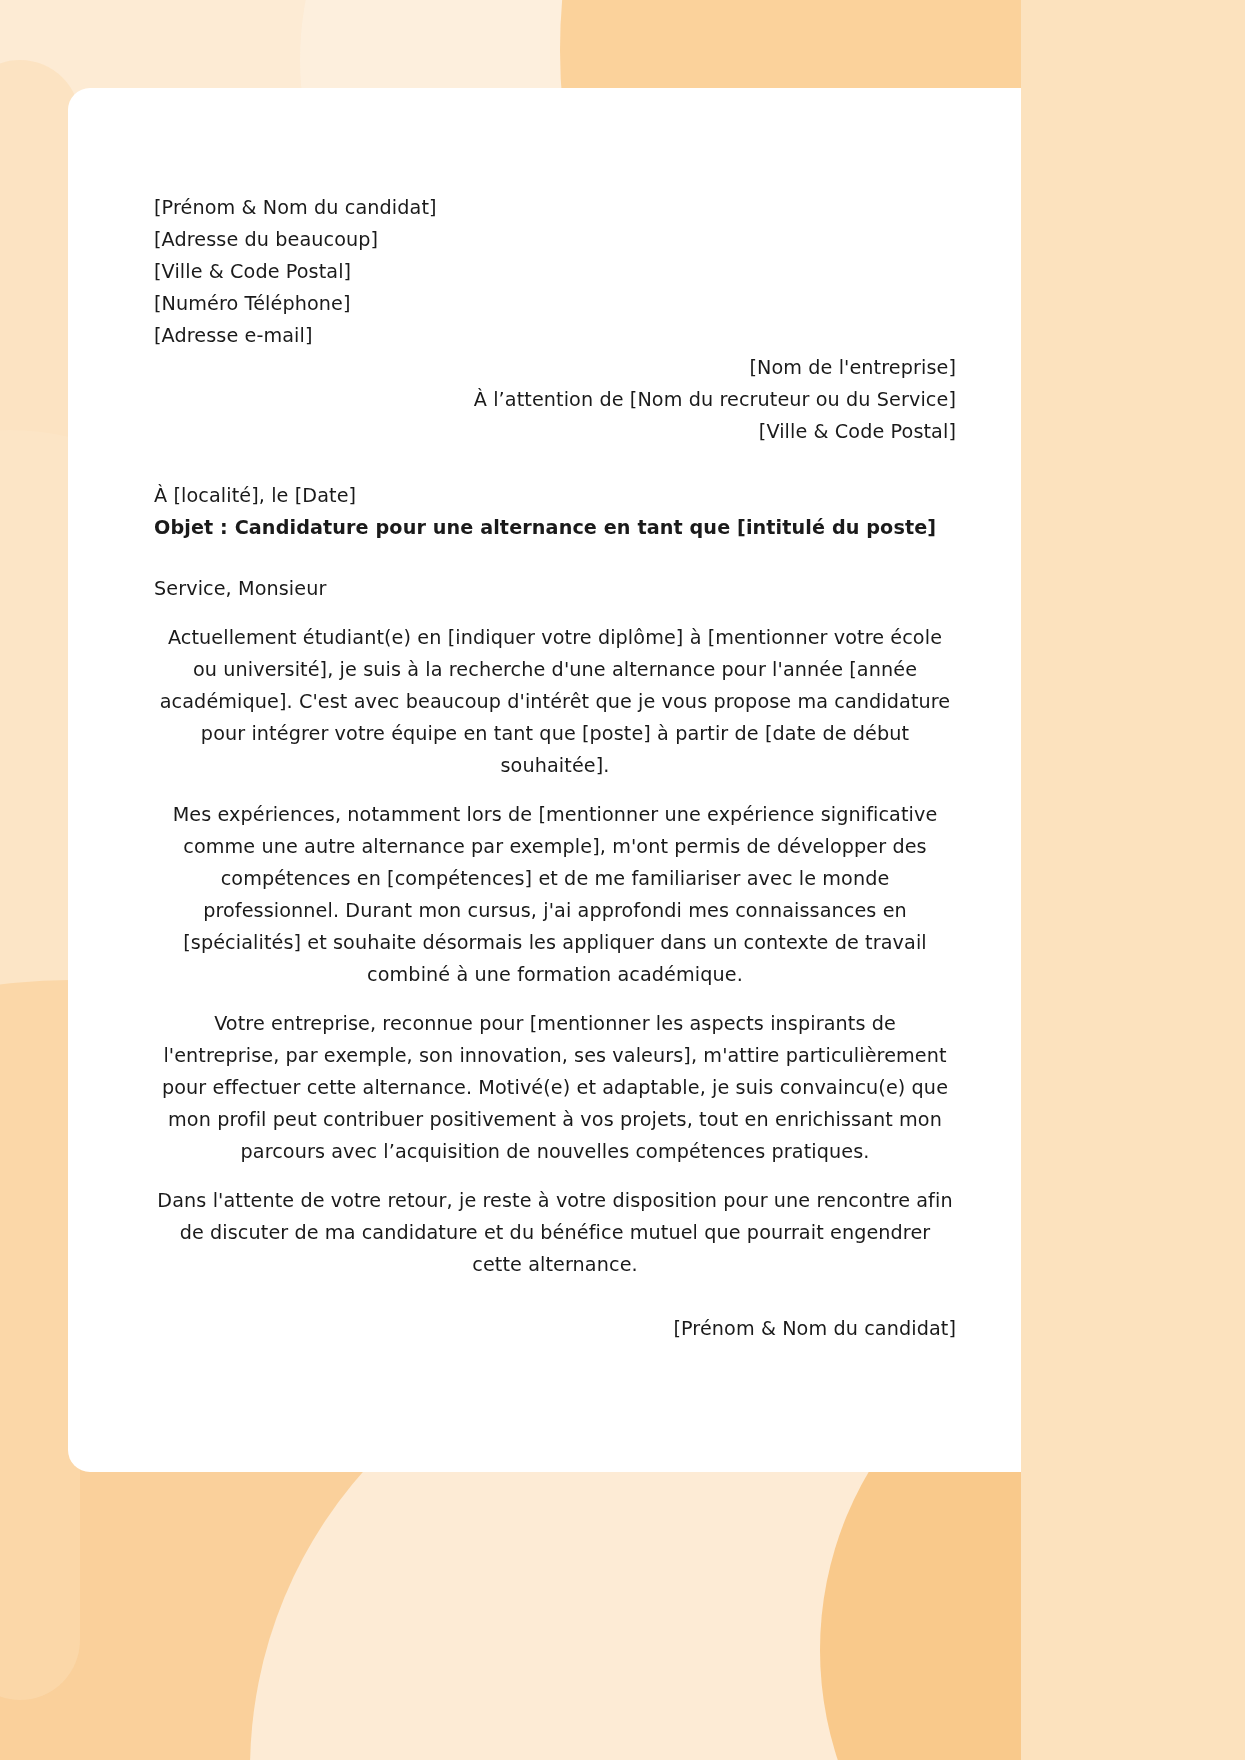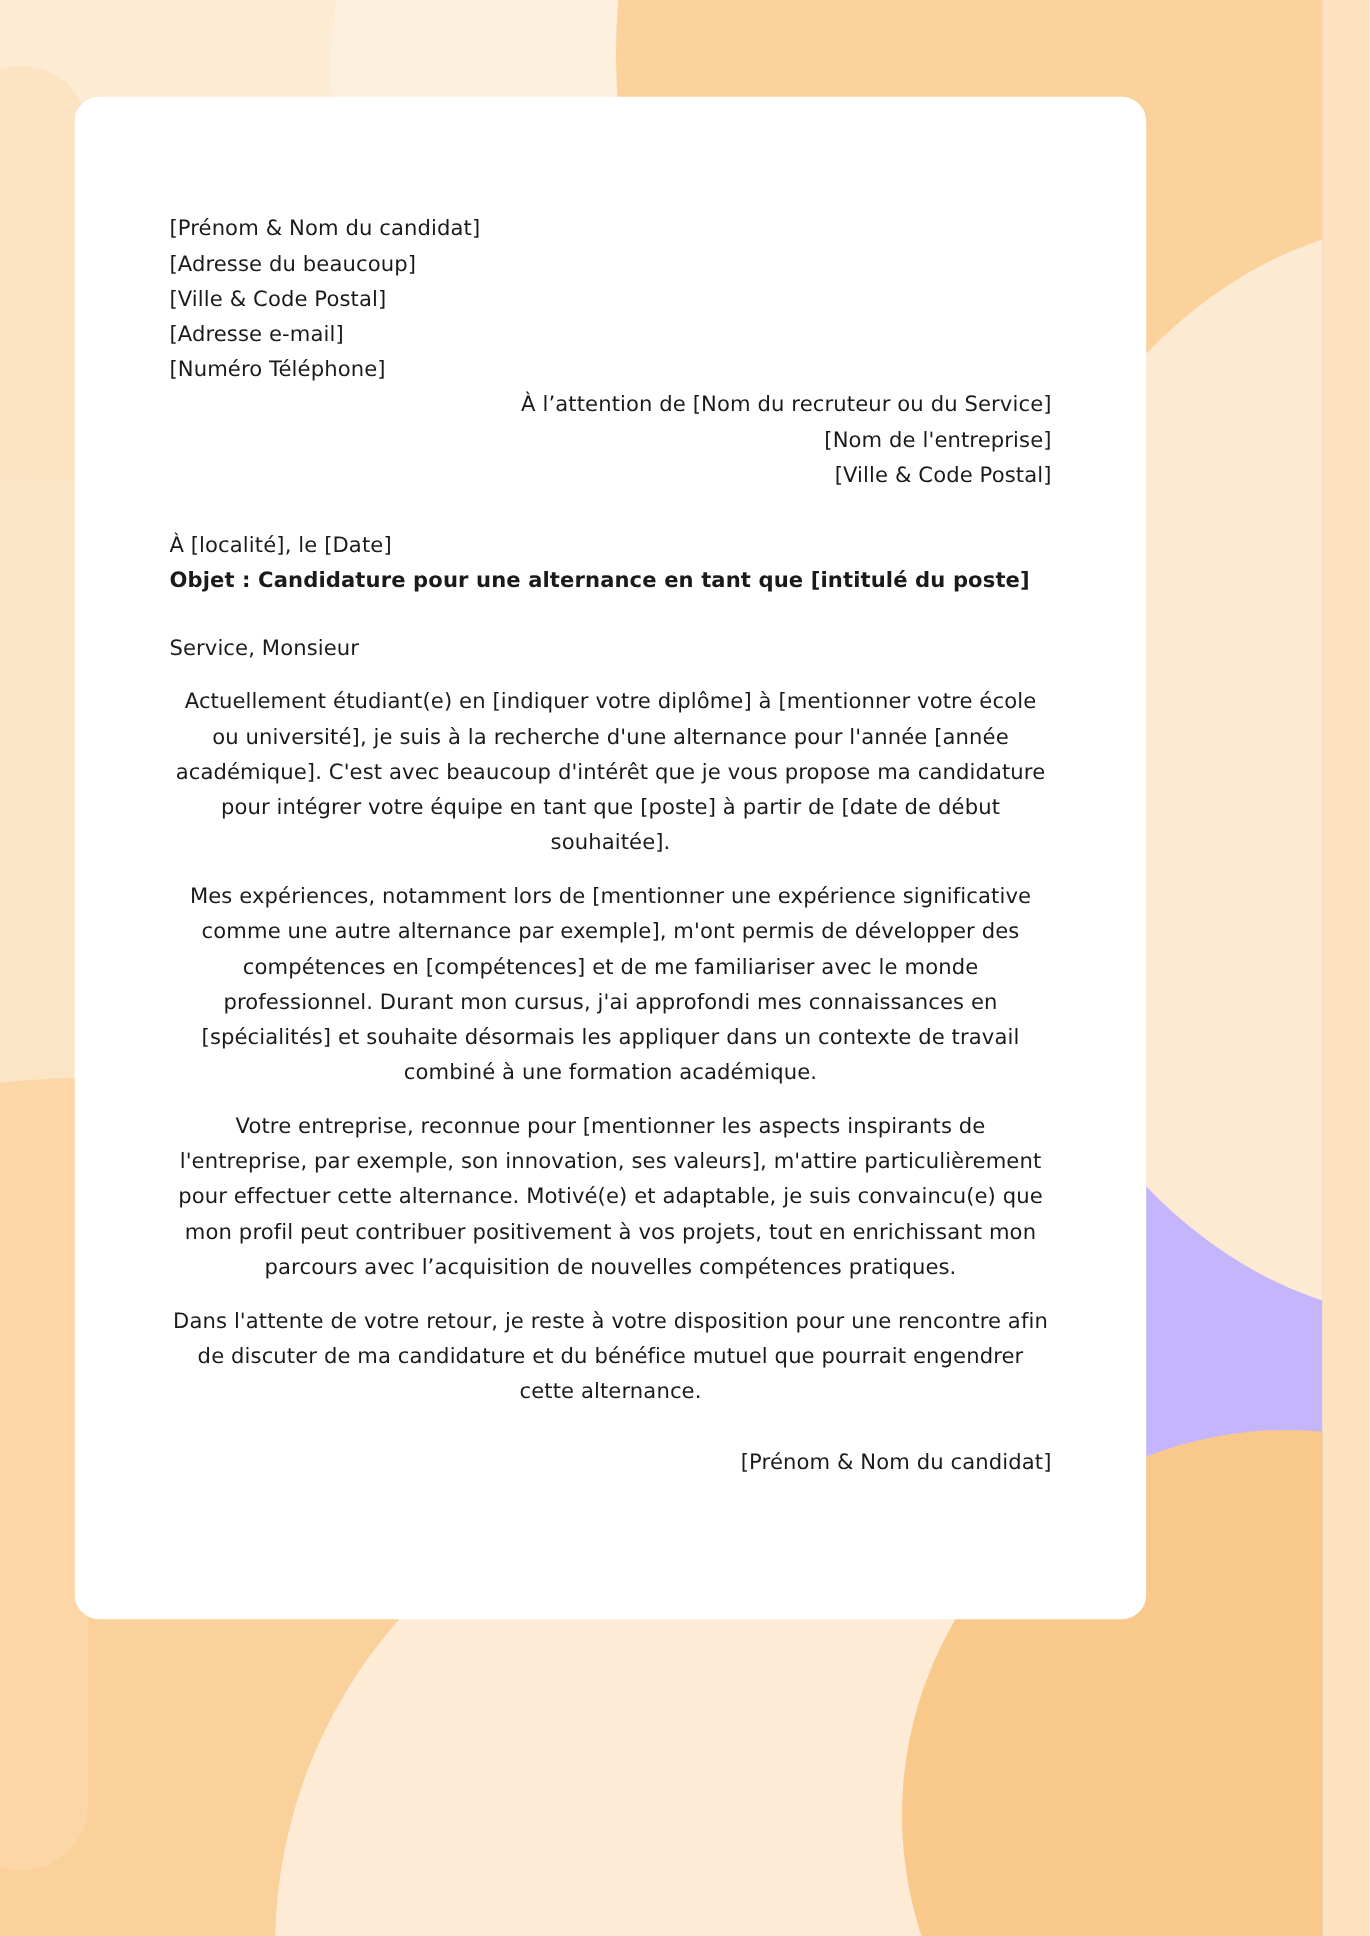--- a/index.html
+++ b/index.html
@@ -10,21 +10,21 @@
     width: 1245px;
     height: 1760px;
     font-family: "DejaVu Sans", sans-serif;
     background: #FCE2BE;
     overflow: hidden;
   }
 
   
   .canvas {
     position: relative;
-    width: 1202px;
+    width: 1021px;
     height: 1760px;
     overflow: hidden;
     background: #c4b5fd;
   }
   .blob {
     position: absolute;
     pointer-events: none;
   }
   .blob-a {      
     left: -320px; top: -420px;
@@ -145,27 +145,27 @@
   <div class="blob blob-f"></div>
   <div class="blob blob-h"></div>
 
   <div class="letter-card">
     <div class="letter-body">
 
       <div class="sender-block">
         <div class="sender-line">[Prénom &amp; Nom du candidat]</div>
         <div class="sender-line">[Adresse du beaucoup]</div>
         <div class="sender-line">[Ville &amp; Code Postal]</div>
+        <div class="sender-line">[Numéro Téléphone]</div>
         <div class="sender-line">[Adresse e-mail]</div>
-        <div class="sender-line">[Numéro Téléphone]</div>
       </div>
 
       <div class="recipient-block">
+        <div class="recipient-line">[Nom de l'entreprise]</div>
         <div class="recipient-line">À l’attention de [Nom du recruteur ou du Service]</div>
-        <div class="recipient-line">[Nom de l'entreprise]</div>
         <div class="recipient-line">[Ville &amp; Code Postal]</div>
       </div>
 
       <div class="date-line">À [localité], le [Date]</div>
 
       <div class="subject-line">Objet : Candidature pour une alternance en tant que [intitulé du poste]</div>
 
       <div class="salutation">Service, Monsieur</div>
 
       <div class="para">Actuellement étudiant(e) en [indiquer votre diplôme] à [mentionner votre école ou université], je suis à la recherche d'une alternance pour l'année [année académique]. C'est avec beaucoup d'intérêt que je vous propose ma candidature pour intégrer votre équipe en tant que [poste] à partir de [date de début souhaitée].</div>

